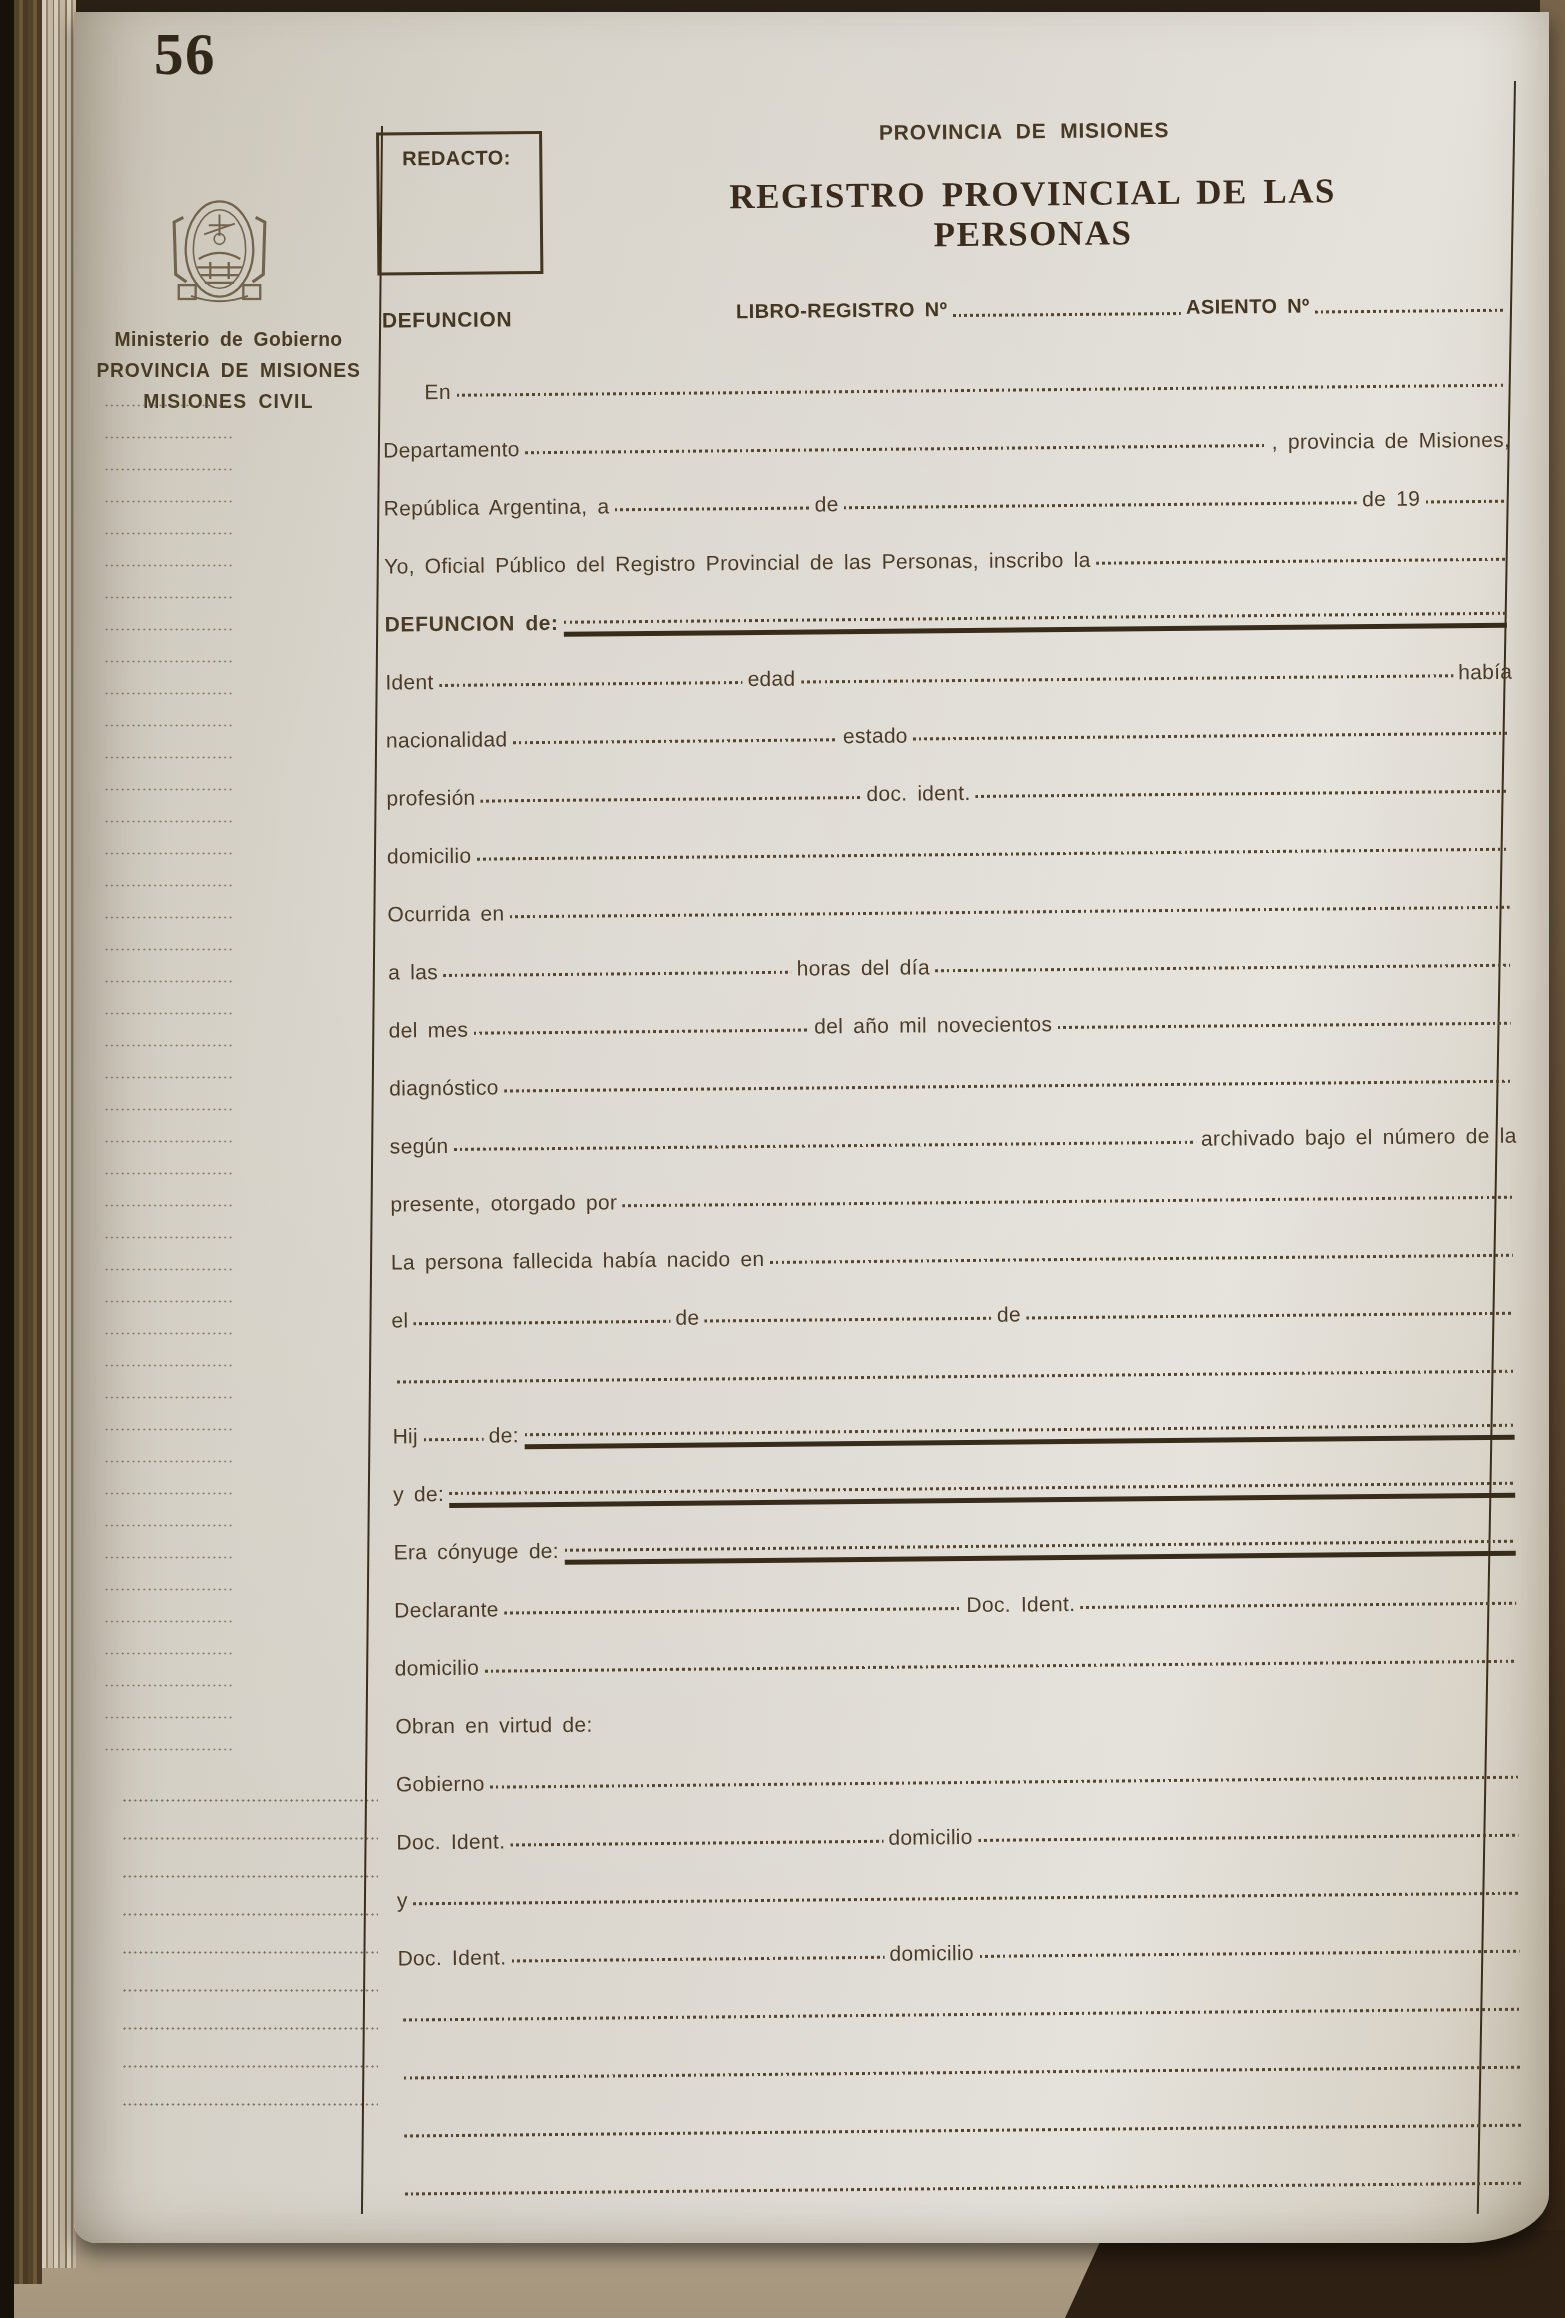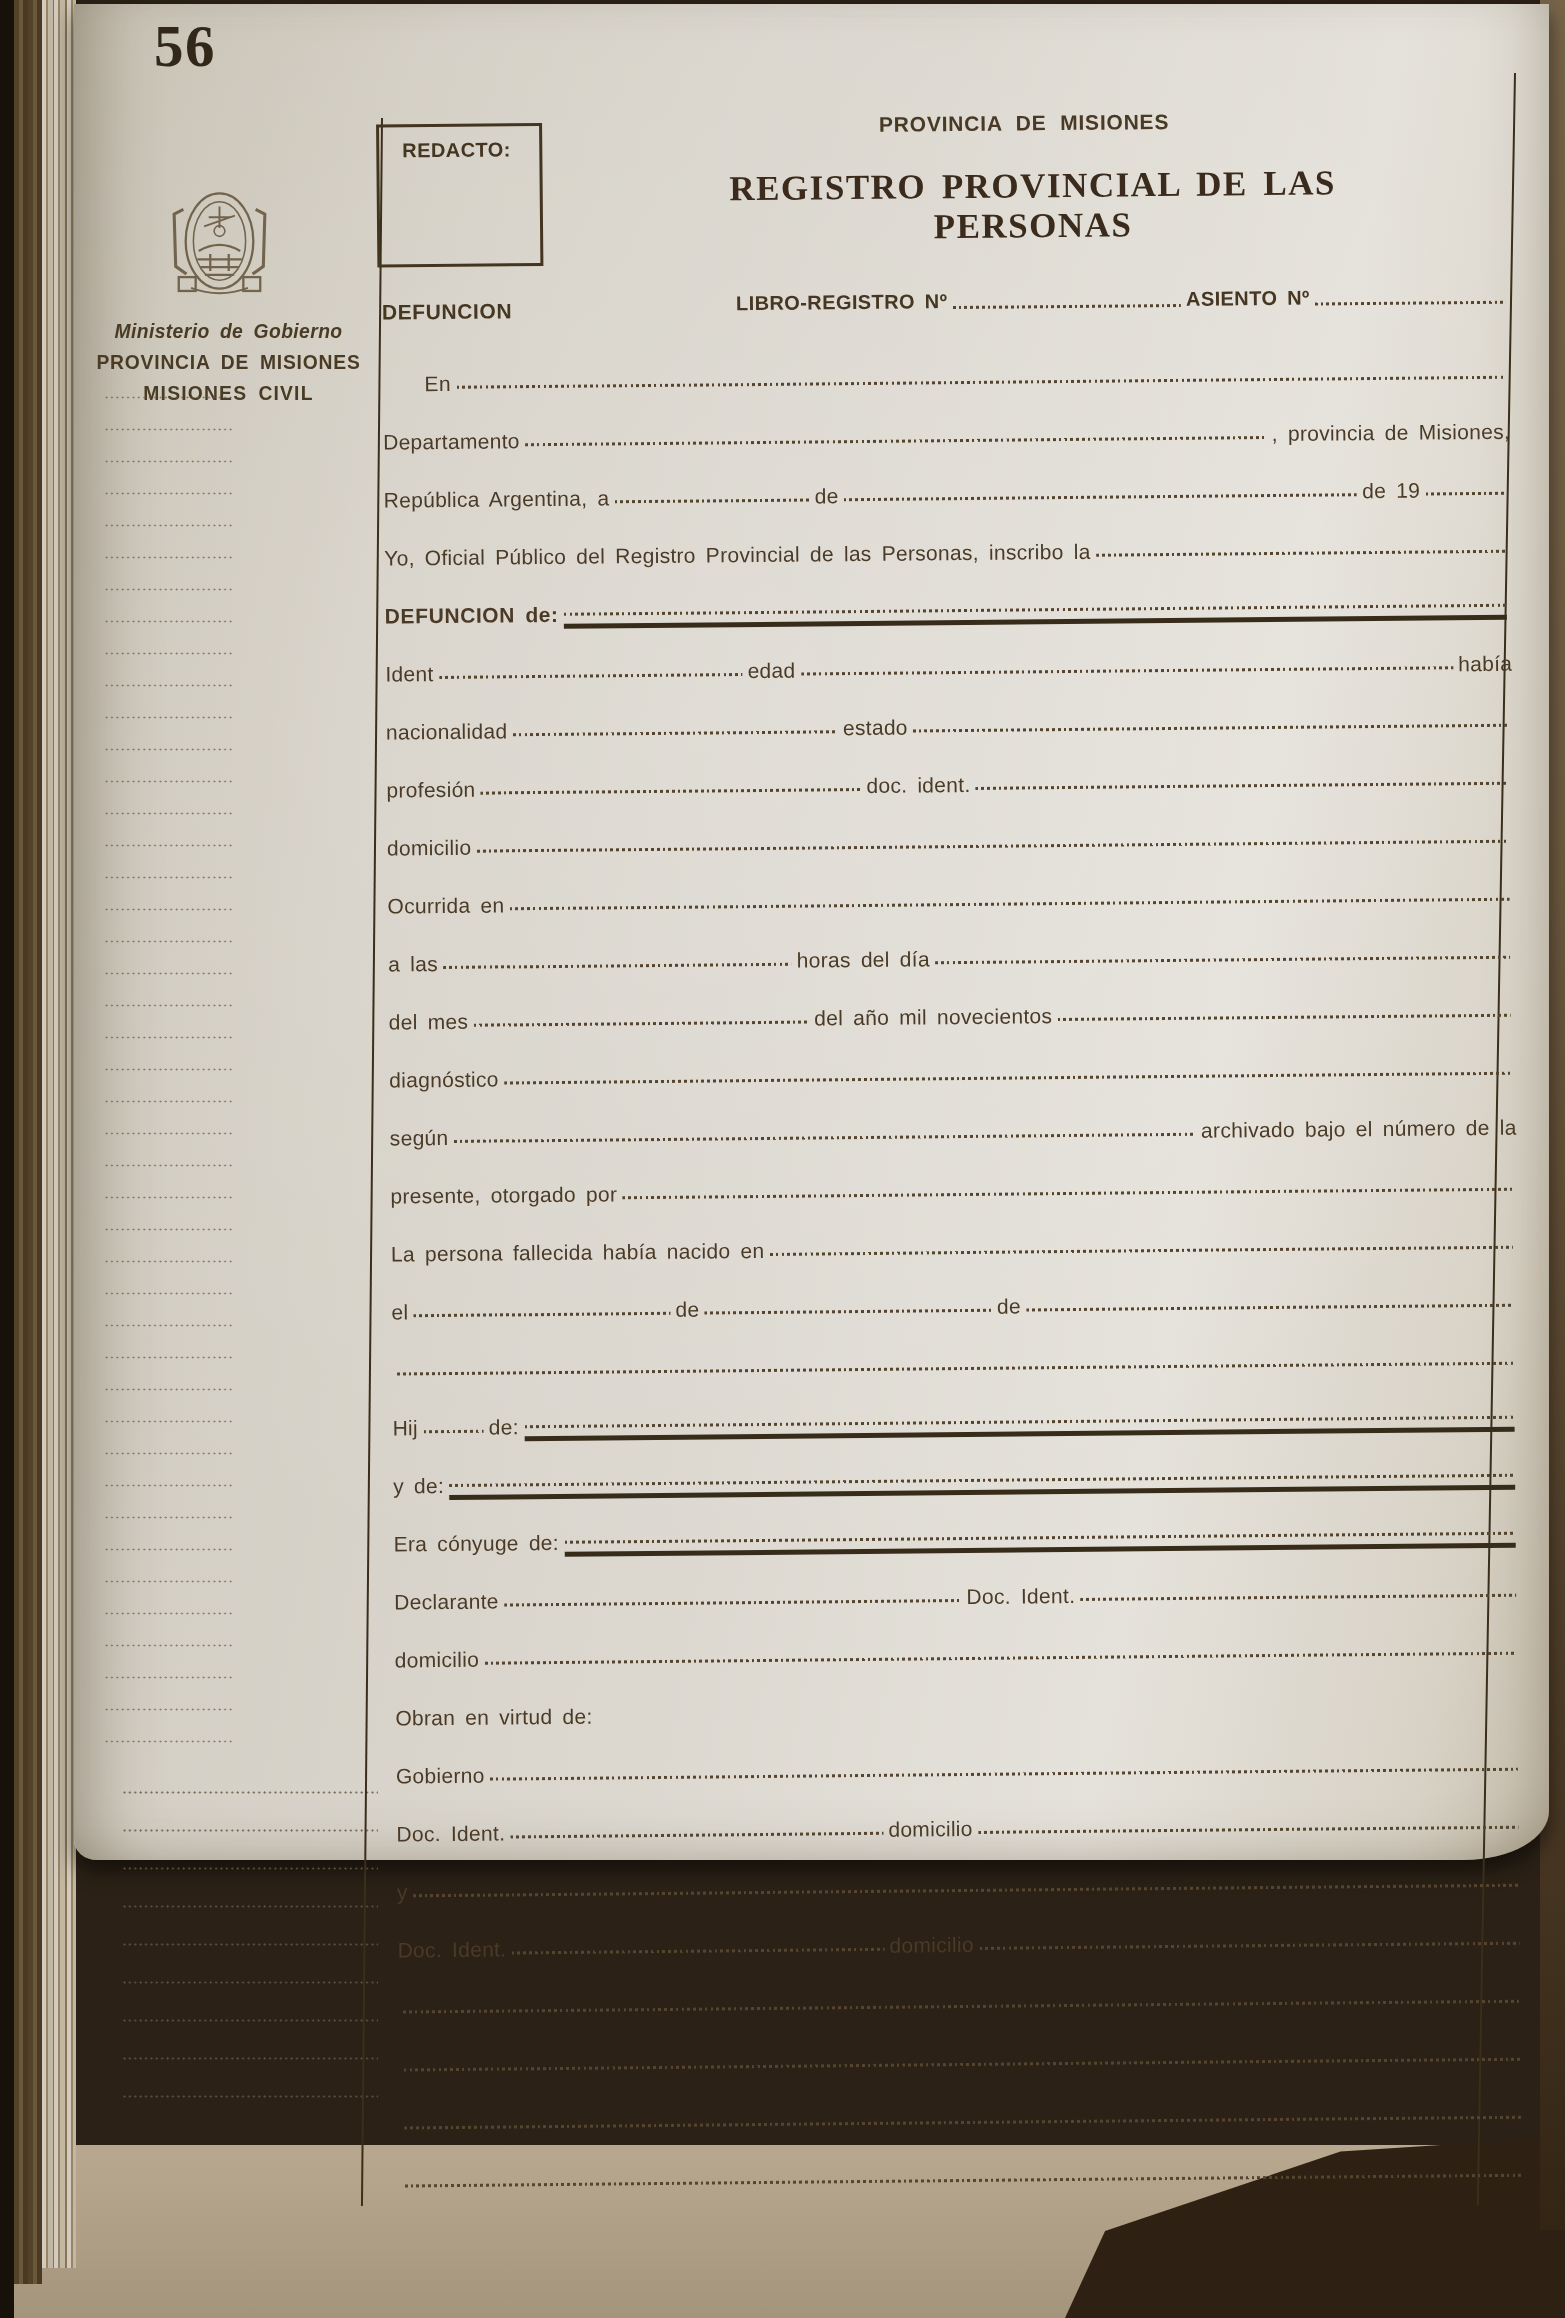--- a/index.html
+++ b/index.html
@@ -13,34 +13,34 @@
                background:#2e2013;clip-path:polygon(8% 52%,55% 8%,100% 0,100% 100%,0 100%);}
   .book-edge-right{position:absolute;left:1540px;top:0;width:25.5px;height:2230px;
                    background:linear-gradient(180deg,#77644a 0%,#6b583e 40%,#4a3824 80%,#332414 100%);}
   .binding-dark{position:absolute;left:0;top:0;width:14px;height:2319px;background:#181109;}
   .binding-spine{position:absolute;left:14px;top:0;width:28px;height:2284px;
                  background:repeating-linear-gradient(90deg,#53422a 0 5.4px,#6b583a 5.4px 9.3px,#4a3a24 9.3px 14px);}
   .page-edges{position:absolute;left:42px;top:0;width:34px;height:2268px;
               background:repeating-linear-gradient(90deg,#d3ccbe 0 3.9px,#978565 3.9px 6.2px,#c2b7a3 6.2px 10.8px,#867454 10.8px 12.3px);}
 
   
-  .page{position:absolute;left:74px;top:4px;width:1475px;height:1856px;
+  .page{position:absolute;left:74px;top:12px;width:1475px;height:2231px;
         background:
           radial-gradient(120% 90% at 42% 38%, rgba(255,255,255,.16) 0%, rgba(255,255,255,0) 55%),
           linear-gradient(100deg,#c7c1b3 0%,#d5d0c6 22%,#dcd8d0 48%,#e5e2db 74%,#d8d2c6 92%,#c4bcab 100%);
         border-radius:0 0 85px 23px / 0 0 49px 20px;
         box-shadow:0 10.8px 20px rgba(0,0,0,.5), inset 54px 0 69px -39px rgba(70,54,30,.38),
                    inset -31px -23px 62px -31px rgba(90,72,44,.35);}
   .page-num{position:absolute;left:80px;top:7.7px;font-family:"Liberation Serif",serif;
             font-weight:bold;font-size:59px;color:#32281a;letter-spacing:1.5px;}
 
   
   .stamp{position:absolute;left:94px;top:176px;width:103px;height:122px;opacity:.85;}
   .ministry{position:absolute;left:0px;top:312px;width:309px;text-align:center;color:#4a3b24;}
-  .ministry .m1{font-size:19.3px;font-weight:bold;letter-spacing:0.4px;word-spacing:4.6px;line-height:31px;font-style:italic;}
+  .ministry .m1{font-size:19.3px;font-weight:bold;letter-spacing:0.4px;word-spacing:4.6px;line-height:31px;}
   .ministry .m2{font-size:19.3px;font-weight:600;letter-spacing:0.8px;word-spacing:4.6px;line-height:31px;}
   .ministry .m3{font-size:19.3px;font-weight:600;letter-spacing:1.2px;word-spacing:4.6px;line-height:31px;}
   .margin-dots-a{position:absolute;left:31px;top:392px;width:127px;height:1373px;opacity:.75;
       background-image:radial-gradient(circle at 1.5px 1.5px,#6d5e46 0.8px,transparent 1.2px);
       background-size:5.4px 32px;}
   .margin-dots-b{position:absolute;left:49px;top:1787px;width:255px;height:339px;opacity:.8;
       background-image:radial-gradient(circle at 1.5px 1.5px,#665741 0.9px,transparent 1.3px);
       background-size:5.4px 38px;}
 
   

